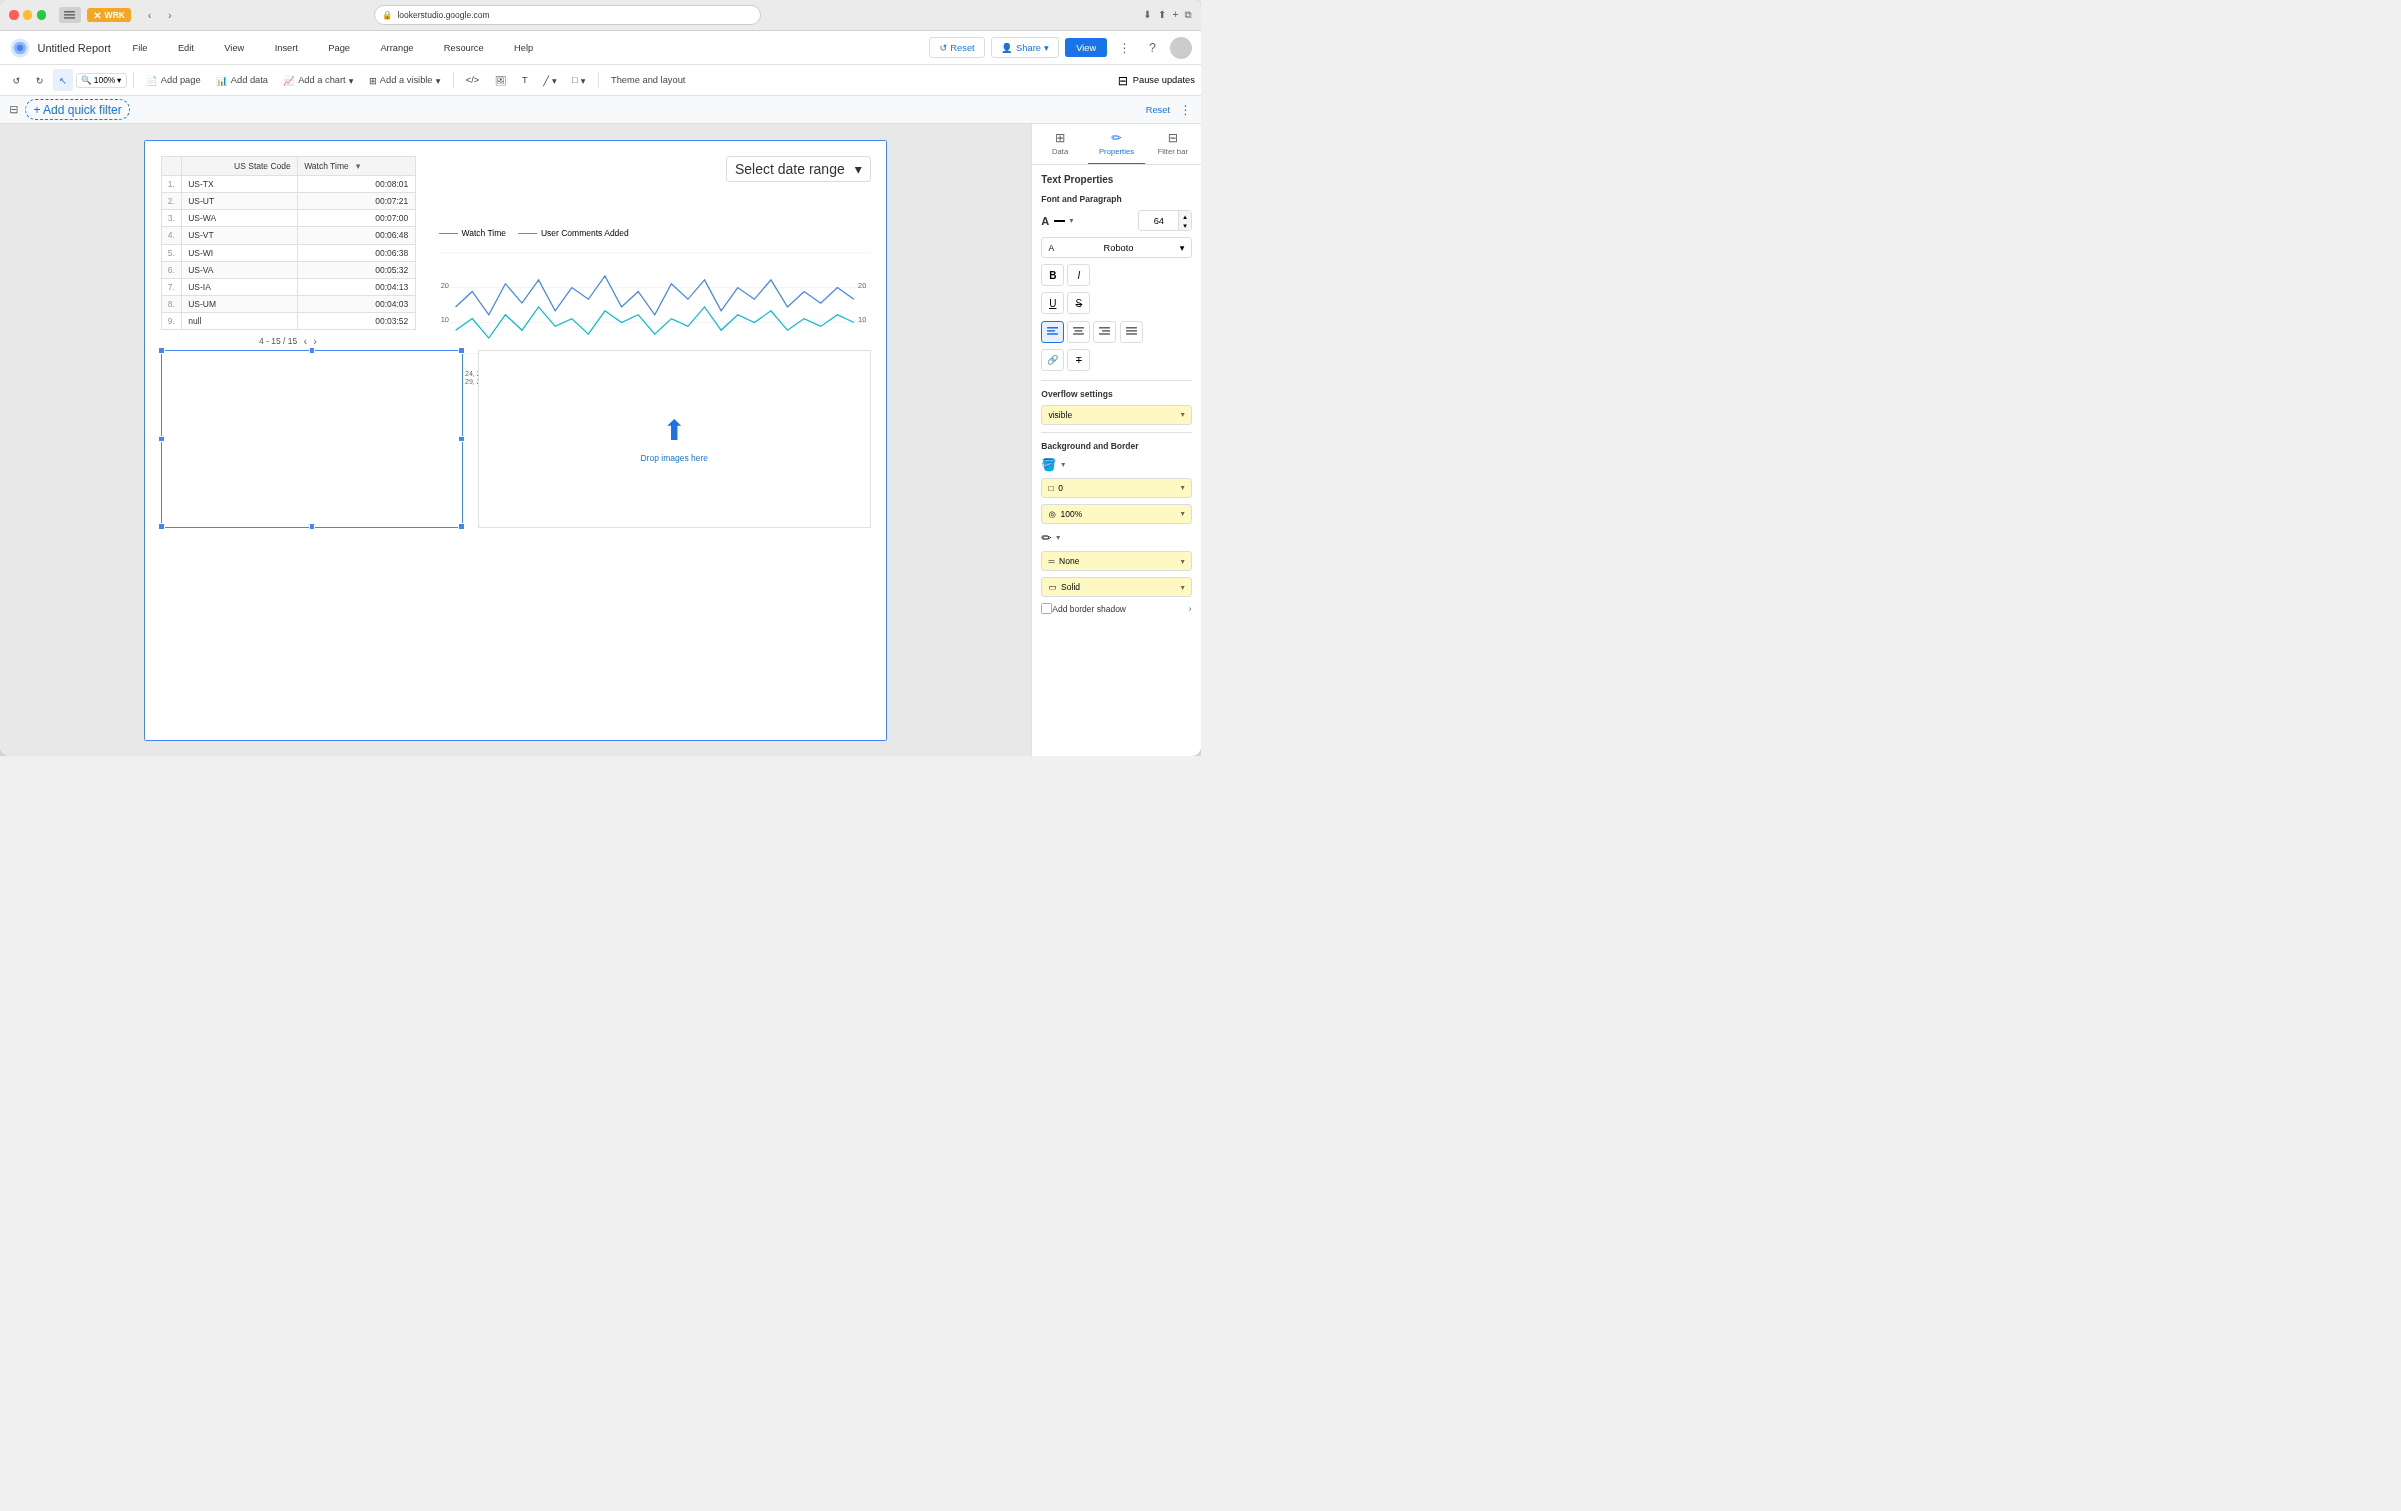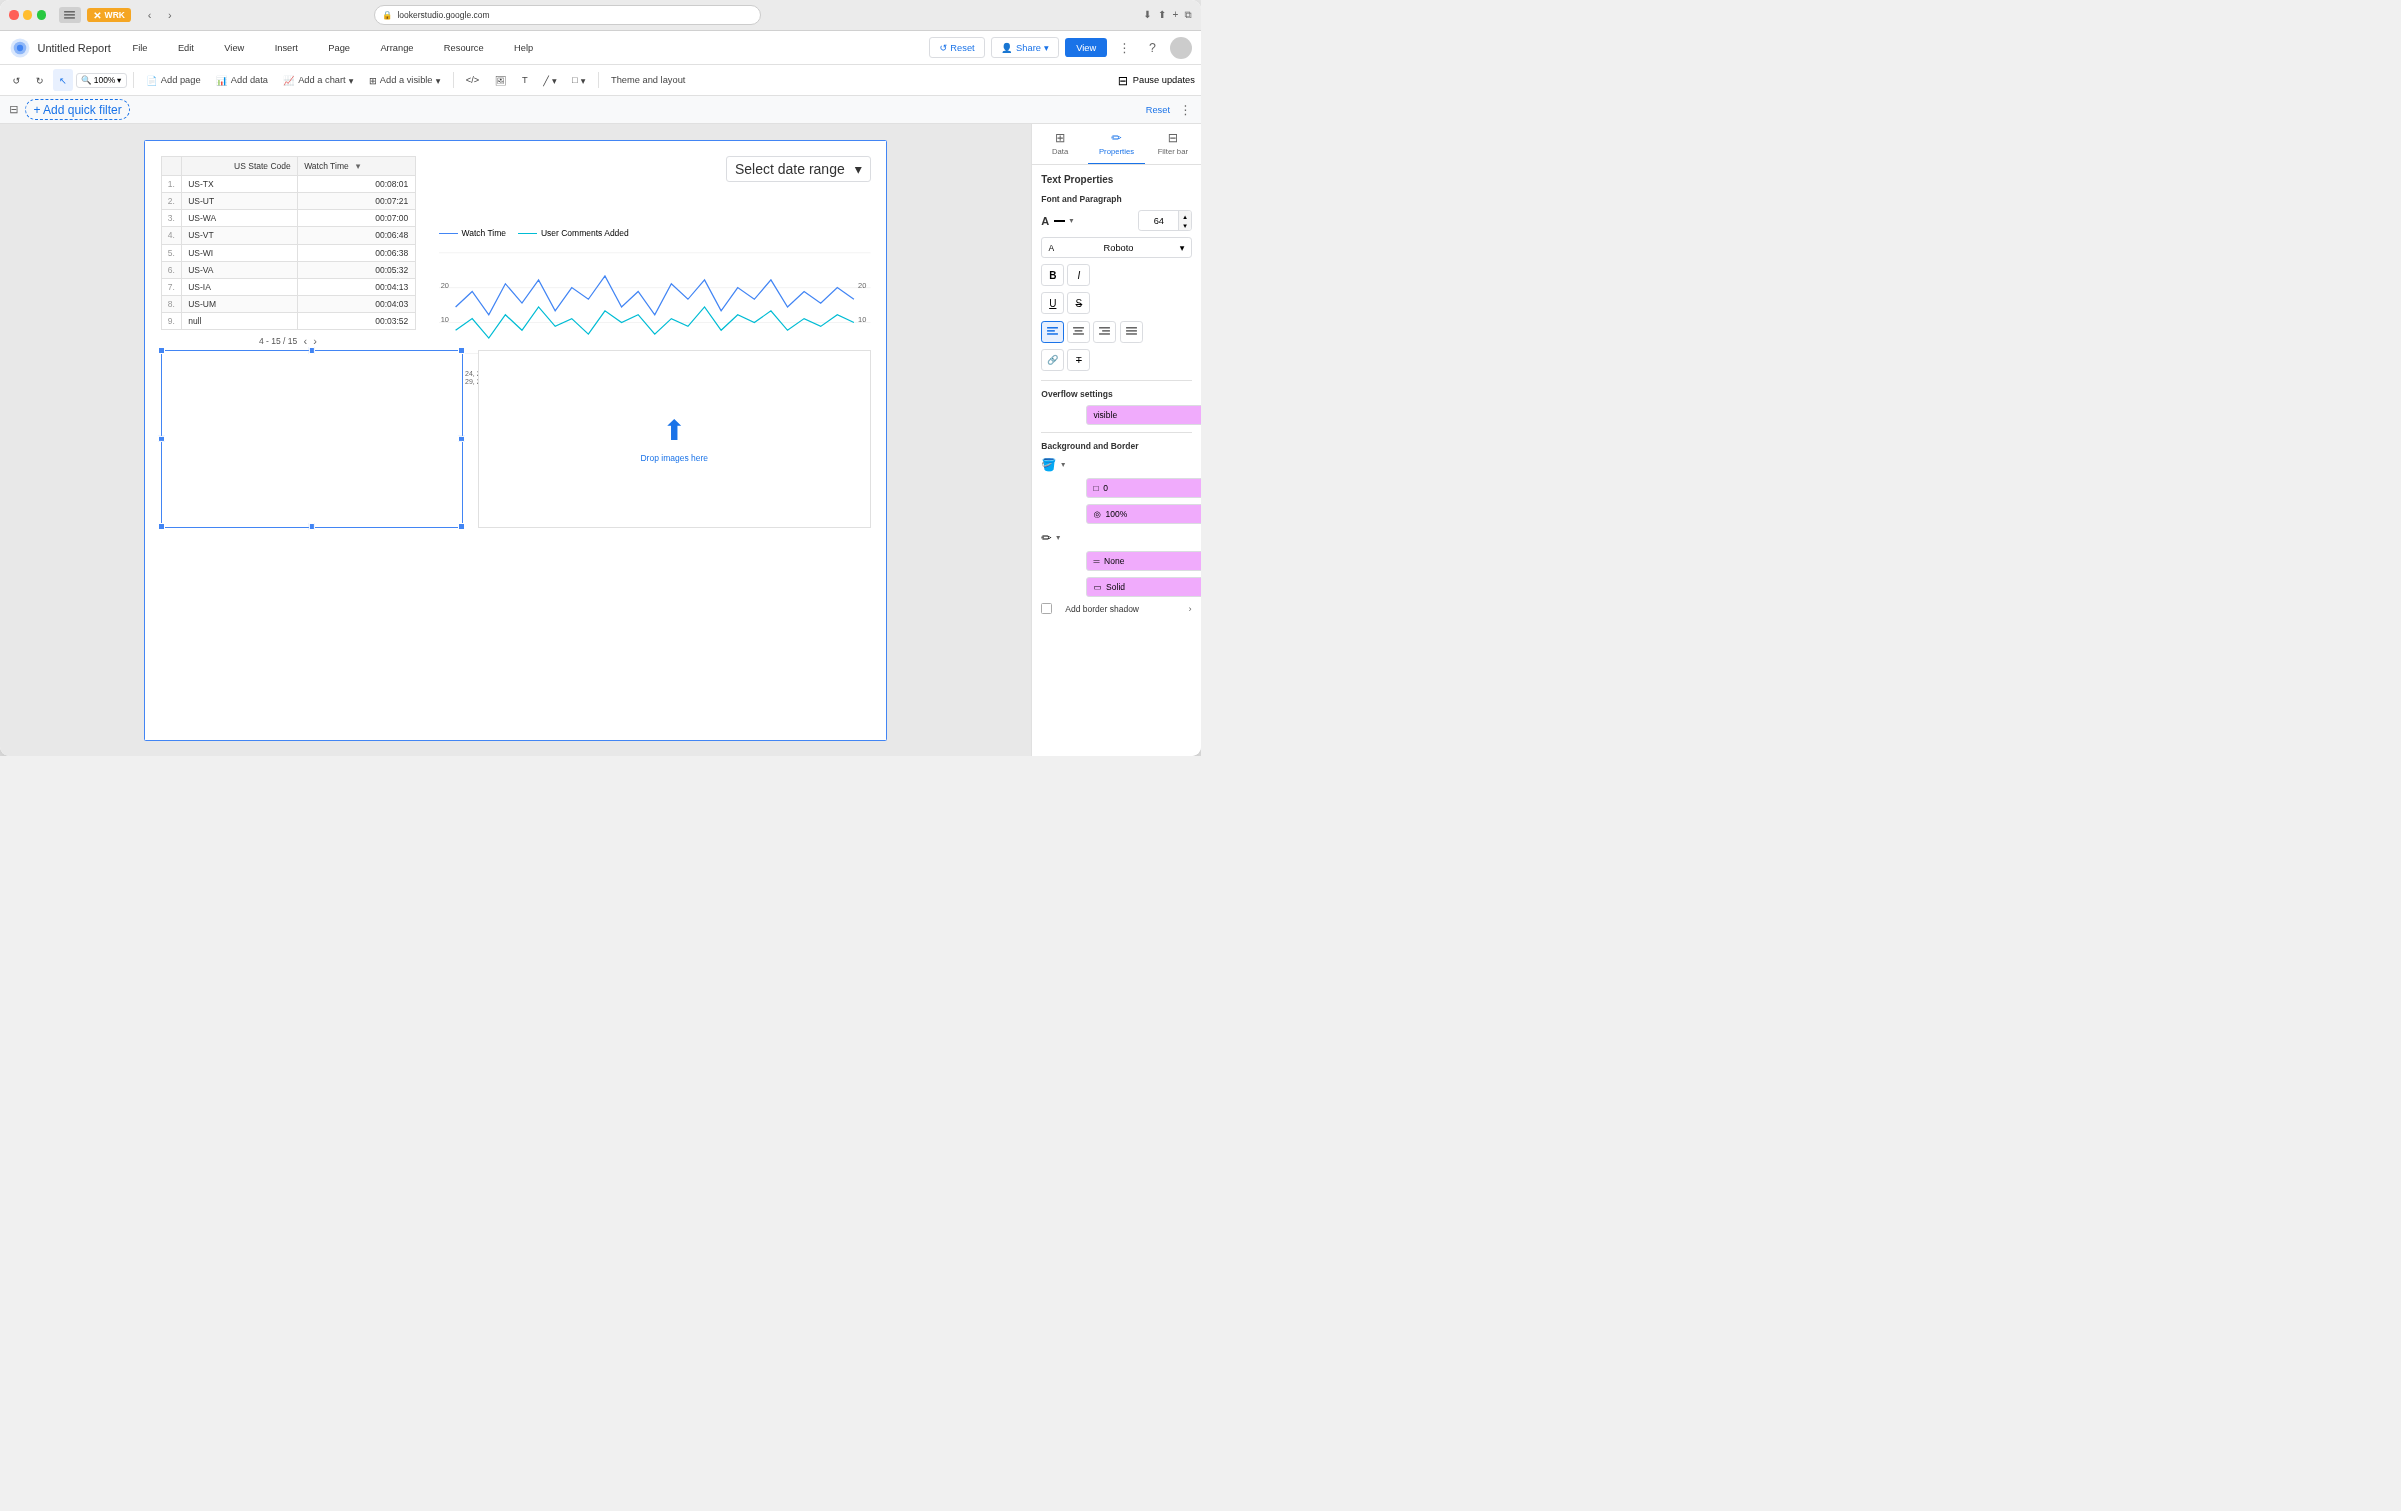--- a/index.html
+++ b/index.html
@@ -125,25 +125,25 @@
     .align-btn.active { background: #e8f0fe; border-color: #1a73e8; }
 
     
     .icon-row { display: flex; gap: 3.1px; margin-bottom: 9.3px; }
     .icon-btn { width: 23px; height: 22px; border: 0.8px solid #dadce0; border-radius: 3.1px; background: white; cursor: pointer; display: flex; align-items: center; justify-content: center; font-size: 9.3px; }
 
     
     .section-divider { height: 0.8px; background: #e0e0e0; margin: 7.7px 0; }
 
     
-    .prop-dropdown { width: 100%; border: 0.8px solid #dadce0; border-radius: 3.1px; padding: 3.9px 6.2px; font-size: 8.5px; background: #f0abfc; cursor: pointer; display: flex; align-items: center; justify-content: space-between; margin-bottom: 6.2px; margin-left: 45px; }
+    .prop-dropdown { width: 100%; border: 0.8px solid #dadce0; border-radius: 3.1px; padding: 3.9px 6.2px; font-size: 8.5px; background: #fef9c3; cursor: pointer; display: flex; align-items: center; justify-content: space-between; margin-bottom: 6.2px; }
     .prop-dropdown-arrow { font-size: 7.7px; color: #666; }
 
     
-    .checkbox-row { display: flex; align-items: center; gap: 13px; margin-bottom: 6.2px; }
+    .checkbox-row { display: flex; align-items: center; gap: 0; margin-bottom: 6.2px; }
     .checkbox { width: 11px; height: 11px; border: 0.8px solid #aaa; border-radius: 1.5px; cursor: pointer; }
     .checkbox-label { font-size: 8.5px; color: #333; }
 
     
     .chevron-right { font-size: 9.3px; color: #666; margin-left: auto; cursor: pointer; }
 
     .wt-sort-icon { font-size: 7.7px; color: #666; margin-left: 3.1px; }
   </style>
 </head>
 <body>

